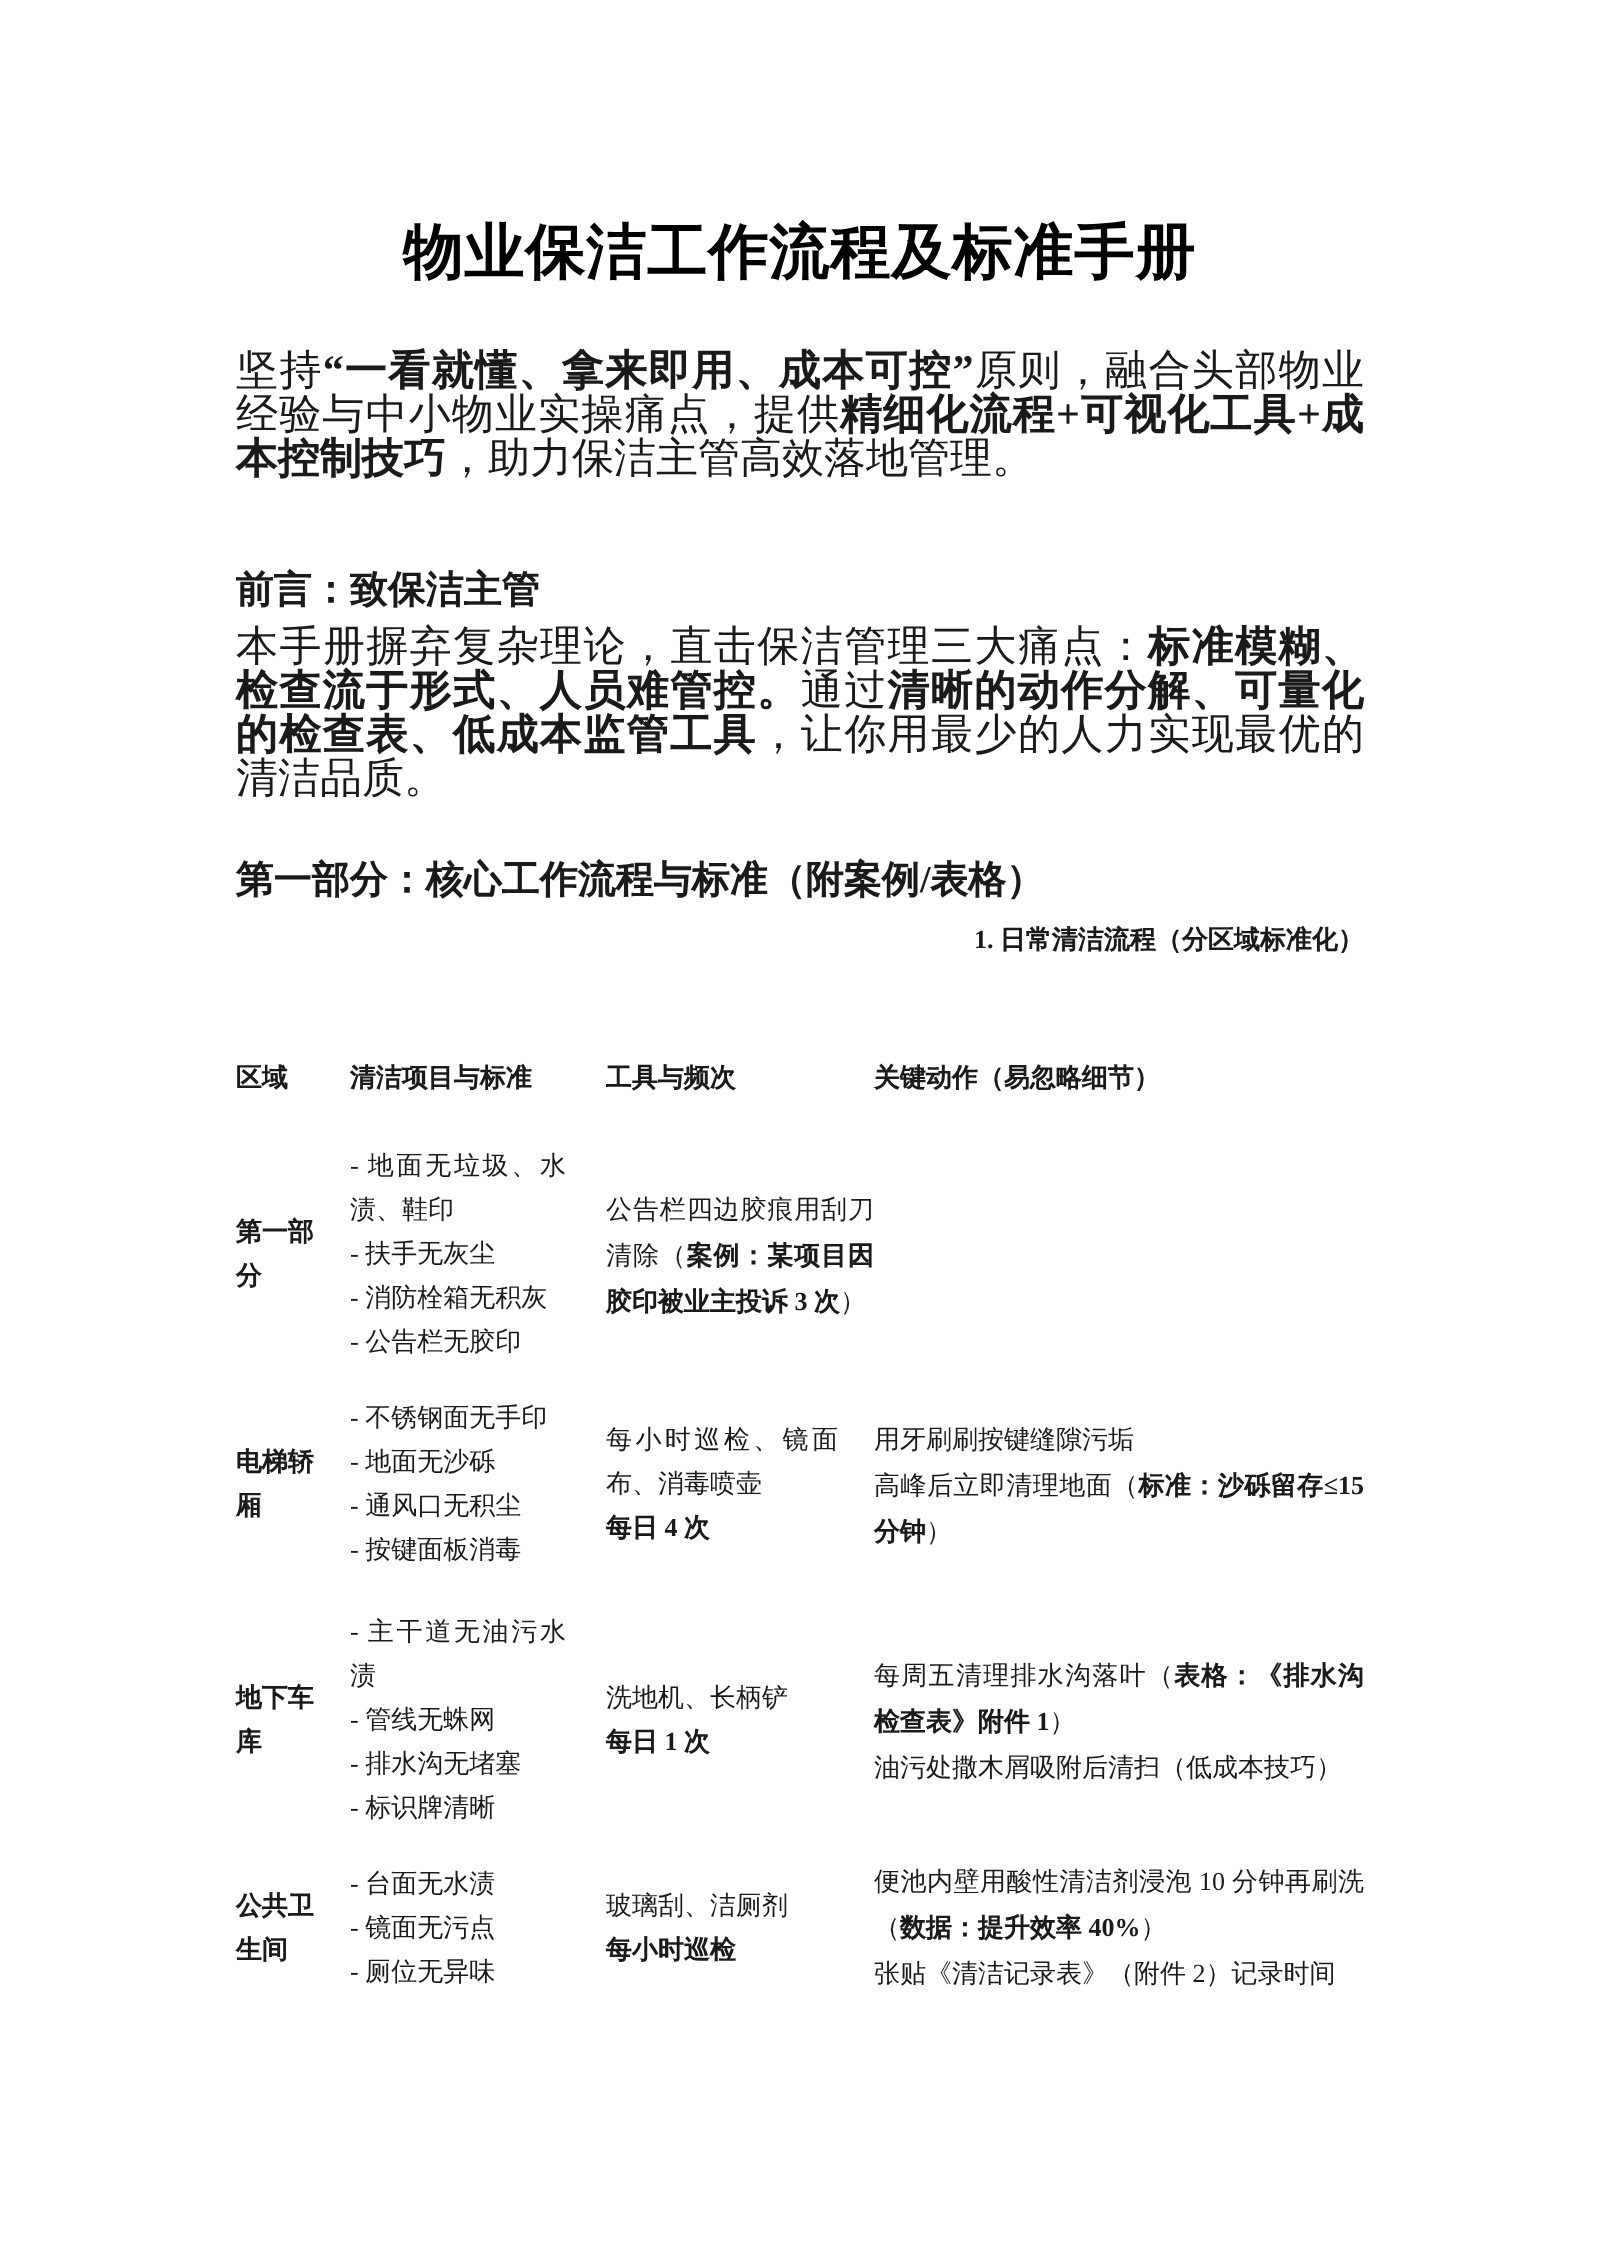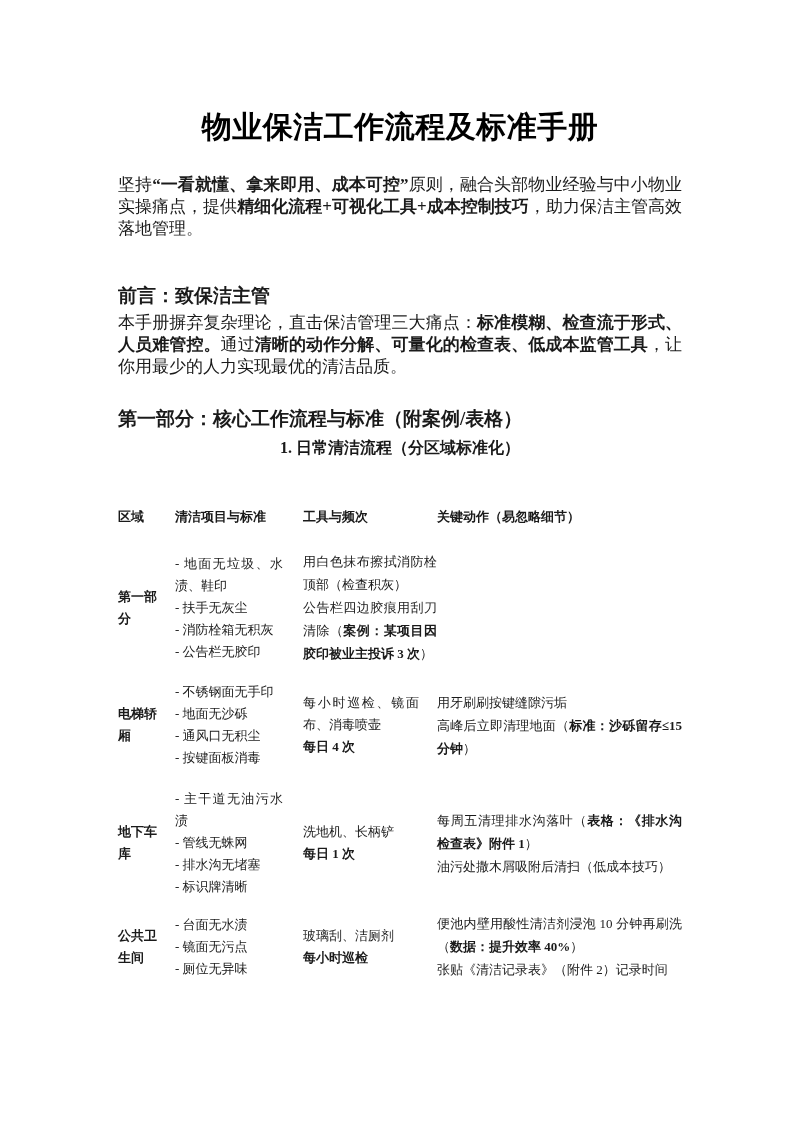--- a/index.html
+++ b/index.html
@@ -18,35 +18,35 @@
   .doc-title {
     margin:0 0 27px 0;
     font-family:"Liberation Sans","DejaVu Sans",sans-serif;
     font-size:30px; line-height:40px;
     font-weight:bold; text-align:center;
     color:#000;
     letter-spacing:0.5px;
   }
   .para {
     margin:0;
-    font-size:17px; line-height:22px;
+    font-size:21px; line-height:22px;
     text-align:justify;
   }
   .h2 {
     margin:0;
     font-size:19px; line-height:27px;
     font-weight:bold;
   }
   .h2-preface { margin-top:42px; }
   .para-preface { margin-top:3px; }
   .h2-section { margin-top:27px; }
   .subhead {
     margin:5px 0 0 0;
-    font-size:16px; line-height:22px;
-    font-weight:bold; text-align:center;
+    font-size:13px; line-height:22px;
+    font-weight:bold; text-align:right;
   }
   .goal { margin-top:0; }
 
   
   .ctable { margin-top:46px; font-size:13px; }
   .thead, .trow {
     display:grid;
     grid-template-columns:57px 128px 134px 1fr;
   }
   .thead {
@@ -112,21 +112,20 @@
 
     <div class="trow trow-1">
       <div class="cell-area">第一部分</div>
       <div class="cell-items">
           <div class="item">- 地面无垃圾、水渍、鞋印</div>
           <div class="item">- 扶手无灰尘</div>
           <div class="item">- 消防栓箱无积灰</div>
           <div class="item">- 公告栏无胶印</div>
         </div>
       <div class="cell-actions">
-          <div class="action"><span>用白色抹布擦拭消防栓顶部（检查积灰）</span></div>
           <div class="action"><span>公告栏四边胶痕用刮刀清除（</span><span class="b">案例：某项目因胶印被业主投诉 3 次</span><span>）</span></div>
         </div>
     </div>
 
     <div class="trow trow-2">
       <div class="cell-area">电梯轿厢</div>
       <div class="cell-items">
           <div class="item">- 不锈钢面无手印</div>
           <div class="item">- 地面无沙砾</div>
           <div class="item">- 通风口无积尘</div>

